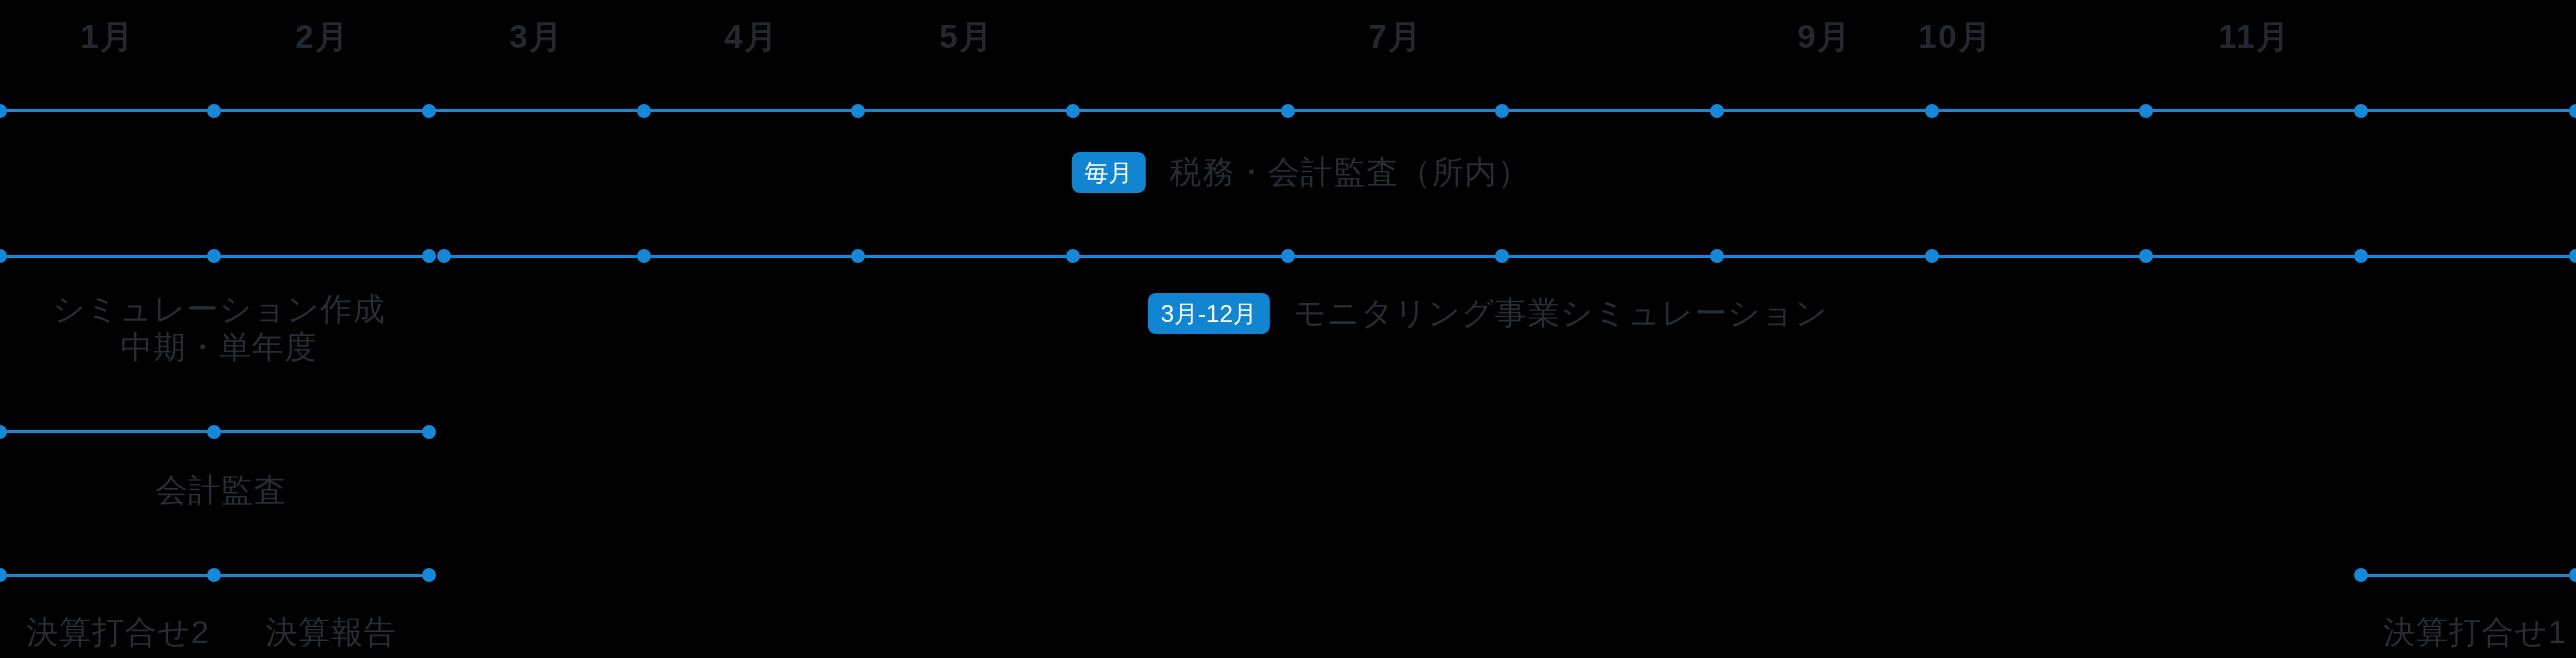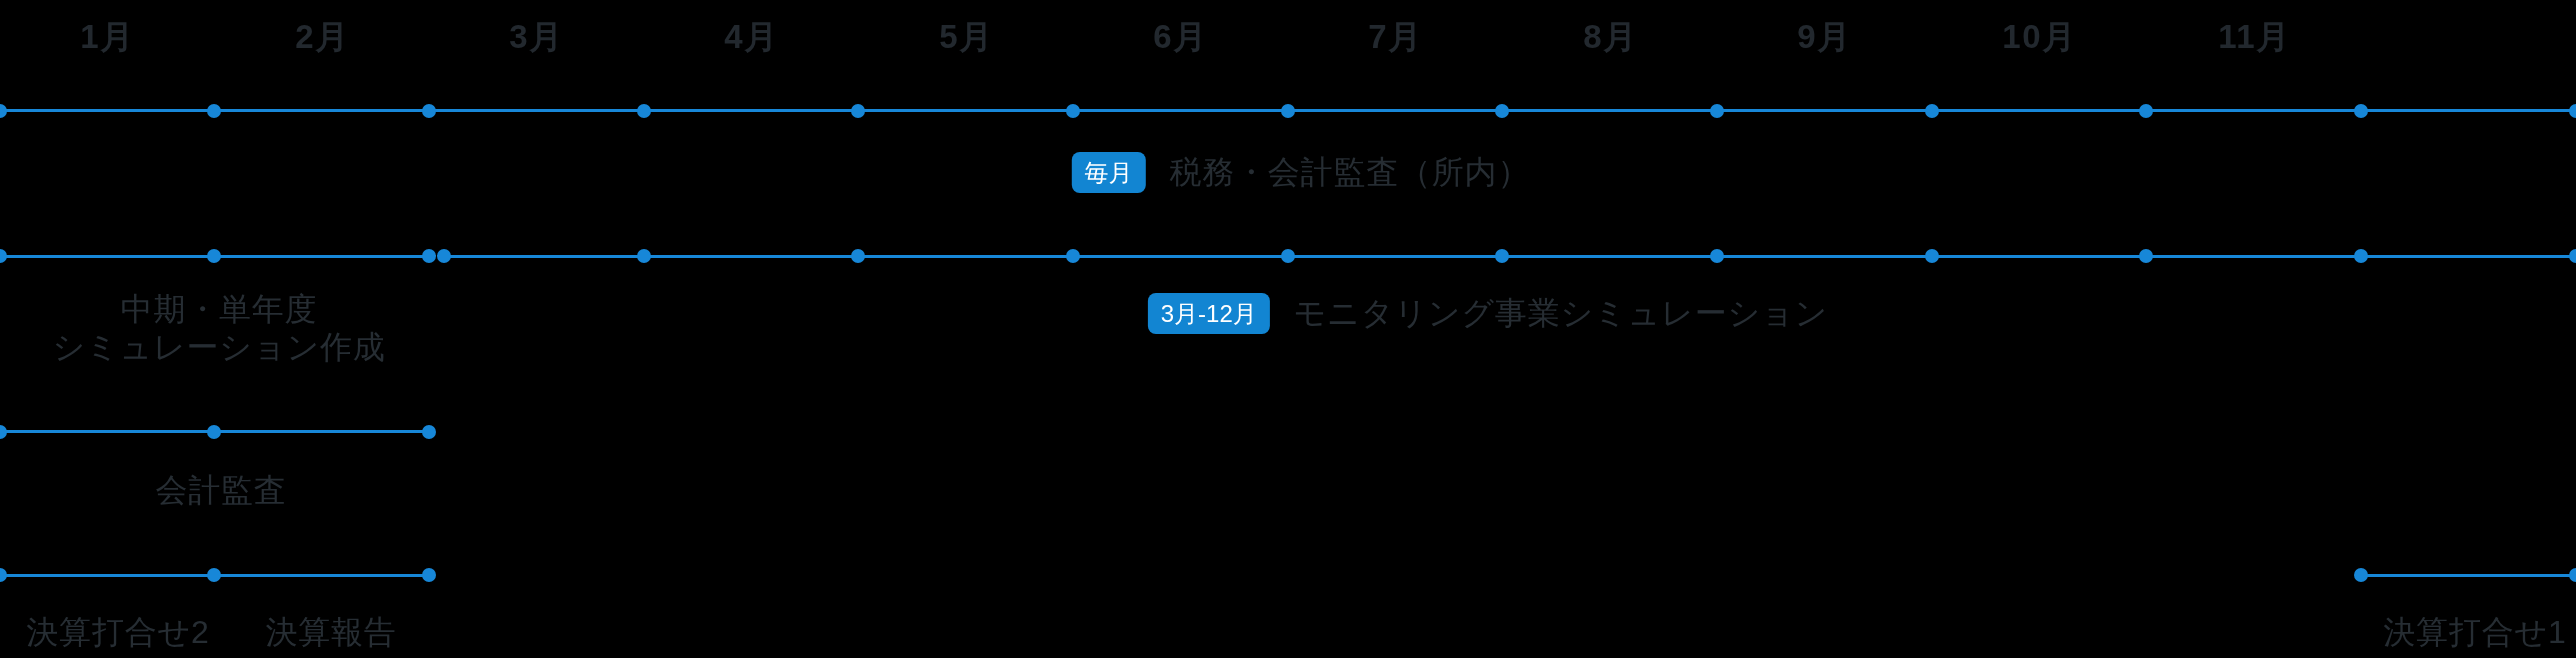--- a/index.html
+++ b/index.html
@@ -43,25 +43,23 @@
 </style>
 </head>
 <body>
 
 <div id="stage" style="--bg: #000000; --accent: #1787d8; --badge-bg: #1285d2; --badge-text: #ffffff; --text-month: #22282e; --text-label: #262d33;">
     <div class="month-label" style="left: 0px; width: 215px;">1月</div>
     <div class="month-label" style="left: 215px; width: 215px;">2月</div>
     <div class="month-label" style="left: 429px; width: 215px;">3月</div>
     <div class="month-label" style="left: 644px; width: 215px; text-align: center;">4月</div>
     <div class="month-label" style="left: 859px; width: 215px;">5月</div>
-    <div class="month-label" style="left: 1073px; width: 215px;">6月</div>
     <div class="month-label" style="left: 1288px; width: 215px;">7月</div>
-    <div class="month-label" style="left: 1503px; width: 215px;">8月</div>
     <div class="month-label" style="left: 1717px; width: 215px;">9月</div>
-    <div class="month-label" style="left: 1932px; width: 215px;">10月</div>
+    <div class="month-label" style="left: 1848px; width: 215px;">10月</div>
     <div class="month-label" style="left: 2147px; width: 215px;">11月</div>
     <div class="tl-line" style="left: 0px; width: 2576px; top: 109px;"></div>
     <div class="tl-dot" style="left: -7.2px; top: 104px;"></div>
     <div class="tl-dot" style="left: 207px; top: 104px;"></div>
     <div class="tl-dot" style="left: 422px; top: 104px;"></div>
     <div class="tl-dot" style="left: 637px; top: 104px;"></div>
     <div class="tl-dot" style="left: 851px; top: 104px;"></div>
     <div class="tl-dot" style="left: 1066px; top: 104px;"></div>
     <div class="tl-dot" style="left: 1281px; top: 104px;"></div>
     <div class="tl-dot" style="left: 1495px; top: 104px;"></div>
@@ -72,22 +70,22 @@
     <div class="tl-dot" style="left: 2569px; top: 104px;"></div>
     <div class="label-group" style="left: 1301px; top: 151px; height: 43px;">
       <span class="date-badge">毎月</span>
       <span class="task-label">税務・会計監査（所内）</span>
     </div>
     <div class="tl-line" style="left: 0px; width: 429px; top: 255px;"></div>
     <div class="tl-dot" style="left: -7.2px; top: 249px;"></div>
     <div class="tl-dot" style="left: 207px; top: 249px;"></div>
     <div class="tl-dot" style="left: 422px; top: 249px;"></div>
     <div class="task-label positioned" style="left: 219px; top: 290px;">
+      <div>シミュレーション作成</div>
       <div>中期・単年度</div>
-      <div>シミュレーション作成</div>
     </div>
     <div class="tl-line" style="left: 444px; width: 2132px; top: 255px;"></div>
     <div class="tl-dot" style="left: 437px; top: 249px;"></div>
     <div class="tl-dot" style="left: 637px; top: 249px;"></div>
     <div class="tl-dot" style="left: 851px; top: 249px;"></div>
     <div class="tl-dot" style="left: 1066px; top: 249px;"></div>
     <div class="tl-dot" style="left: 1281px; top: 249px;"></div>
     <div class="tl-dot" style="left: 1495px; top: 249px;"></div>
     <div class="tl-dot" style="left: 1710px; top: 249px;"></div>
     <div class="tl-dot" style="left: 1925px; top: 249px;"></div>

